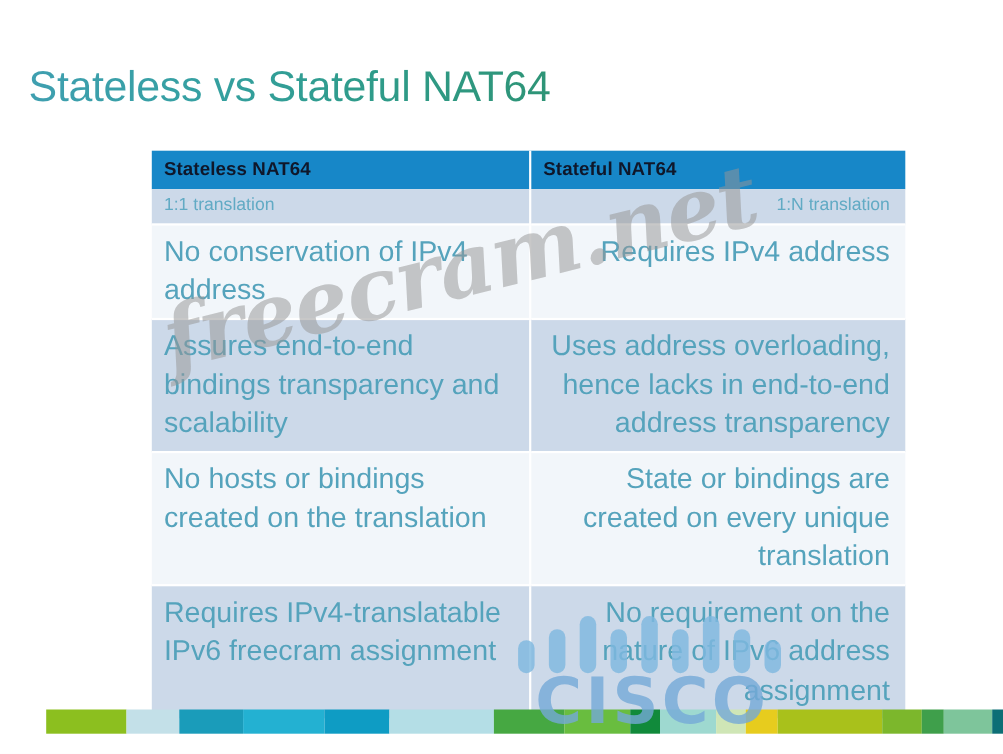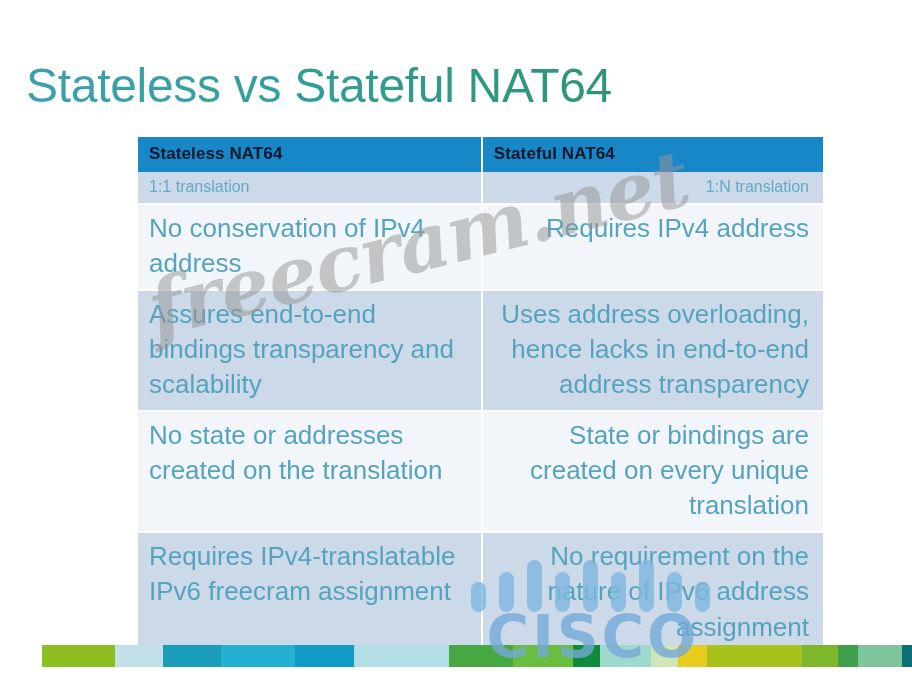--- a/index.html
+++ b/index.html
@@ -22,21 +22,21 @@
     left: 0; top: 0;
     width: 912px; height: 685px;
     background: #ffffff;
   }
 
   
   #title {
     position: absolute;
     left: 26px;
     top: 58px;
-    font-size: 48px;
+    font-size: 39px;
     font-weight: 400;
     letter-spacing: -0.3px;
     white-space: nowrap;
     background-image: linear-gradient(90deg, #3f9fb0 0%, #35a0a2 32%, #2f9c8c 62%, #2e9476 100%);
     -webkit-background-clip: text;
     background-clip: text;
     color: transparent;
     -webkit-text-fill-color: transparent;
   }
 
@@ -184,21 +184,21 @@
         </tr>
         <tr class="plain">
           <td>No conservation of IPv4 address</td>
           <td>Requires IPv4 address</td>
         </tr>
         <tr class="shade">
           <td>Assures end-to-end bindings transparency and scalability</td>
           <td>Uses address overloading, hence lacks in end-to-end address transparency</td>
         </tr>
         <tr class="plain">
-          <td>No state or addresses created on the translation</td>
+          <td>No hosts or bindings created on the translation</td>
           <td>State or bindings are created on every unique translation</td>
         </tr>
         <tr class="shade">
           <td>Requires IPv4-translatable IPv6 freecram assignment</td>
           <td>No requirement on the nature of IPv6 address assignment</td>
         </tr>
       </tbody>
     </table>
   </div>
 

